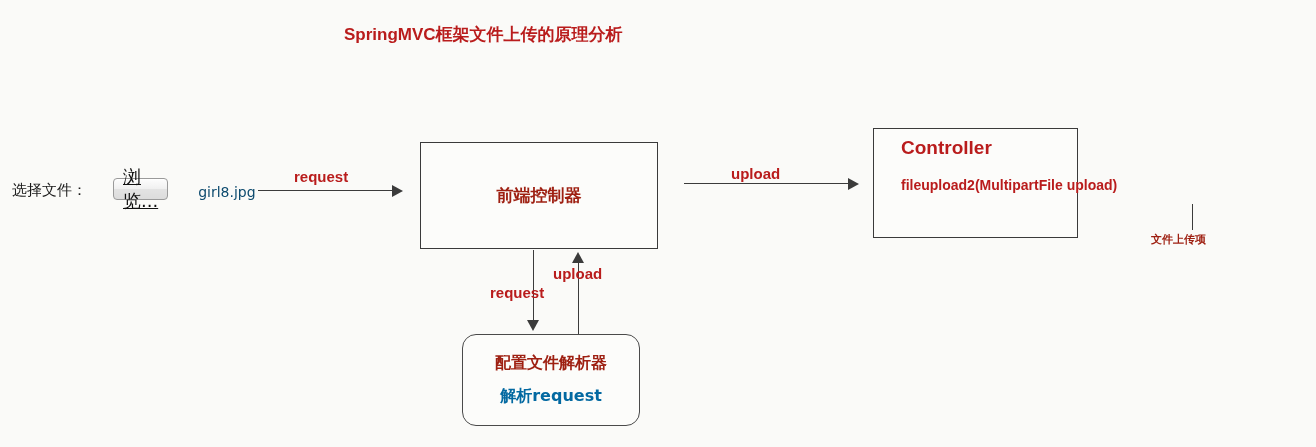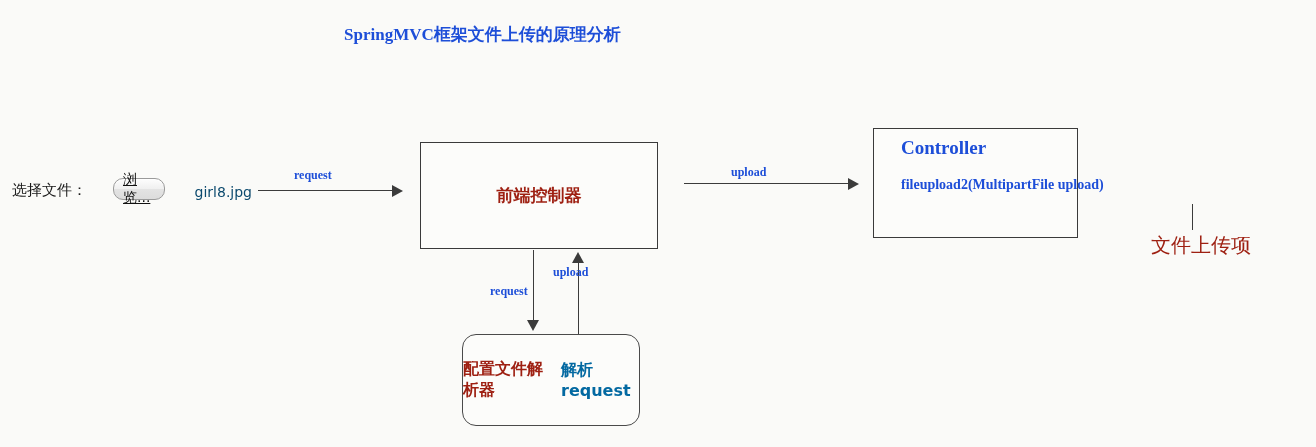--- a/index.html
+++ b/index.html
@@ -13,22 +13,22 @@
     font-family: "Liberation Sans", sans-serif;
     overflow: hidden;
   }
   #canvas {
     position: relative;
     width: 1316px;
     height: 447px;
   }
 
   .red-mono {
-    color: #1d4ed8;
-    font-family: Liberation Serif, serif;
+    color: #b91c1c;
+    font-family: Liberation Sans, sans-serif;
     font-weight: bold;
     white-space: nowrap;
   }
 
   
   #diagram-title {
     position: absolute;
     left: 344px;
     top: 23px;
     font-size: 17px;
@@ -53,26 +53,26 @@
     color: #1a1a1a;
     font-family: "DejaVu Sans", sans-serif;
     white-space: nowrap;
   }
   .browser-btn {
     display: inline-flex;
     align-items: center;
     justify-content: center;
     height: 22px;
     padding: 0 9px;
-    font-size: 14px;
+    font-size: 18px;
     color: #111;
     font-family: "DejaVu Sans", sans-serif;
     background: linear-gradient(to bottom, #fdfdfd 0%, #f0f0f0 48%, #e3e3e3 52%, #dcdcdc 100%);
     border: 1px solid #9a9a9a;
-    border-radius: 10px;
+    border-radius: 4px;
     box-shadow: 0 1px 0 rgba(255,255,255,0.75) inset;
     box-sizing: border-box;
     cursor: default;
     text-decoration: underline;
   }
   #browse-button { margin-left: 6px; }
   #file-name {
     margin-left: 10px;
     font-size: 14px;
     color: #0c4a6e;
@@ -128,21 +128,21 @@
   }
 
   #resolver-box {
     left: 462px;
     top: 334px;
     width: 178px;
     height: 92px;
     border-radius: 14px;
     border: 1px solid #4a4a4a;
     display: flex;
-    flex-direction: row;
+    flex-direction: column;
     align-items: center;
     justify-content: center;
     gap: 12px;
   }
   #resolver-line-1 {
     font-size: 16px;
     color: #9e2012;
     font-family: "DejaVu Sans", sans-serif;
     font-weight: bold;
   }
@@ -179,21 +179,21 @@
     border-right: 6px solid transparent;
     border-top: 11px solid #3b3b3b;
   }
   .head-up {
     border-left: 6px solid transparent;
     border-right: 6px solid transparent;
     border-bottom: 11px solid #3b3b3b;
   }
   .edge-label {
     position: absolute;
-    font-size: 12px;
+    font-size: 15px;
   }
 
   
   #request-arrow-line { left: 258px; top: 190px; width: 140px; }
   #request-arrow-head { left: 392px; top: 185px; }
   #request-arrow-label { left: 294px; top: 168px; }
 
   
   #upload-arrow-line { left: 684px; top: 183px; width: 170px; }
   #upload-arrow-head { left: 848px; top: 178px; }
@@ -208,24 +208,24 @@
   #up-arrow-line { left: 578px; top: 262px; height: 72px; }
   #up-arrow-head { left: 572px; top: 252px; }
   #up-arrow-label { left: 553px; top: 265px; }
 
   
   #controller-connector { left: 1192px; top: 204px; height: 26px; }
   #file-upload-item-label {
     position: absolute;
     left: 1151px;
     top: 232px;
-    font-size: 20px;
+    font-size: 11px;
     color: #9e2012;
     font-family: "DejaVu Sans", sans-serif;
-    font-weight: normal;
+    font-weight: bold;
     white-space: nowrap;
   }
 </style>
 </head>
 <body>
 
 <div id="canvas">
 
   <div id="diagram-title" class="red-mono">SpringMVC框架文件上传的原理分析</div>
 

